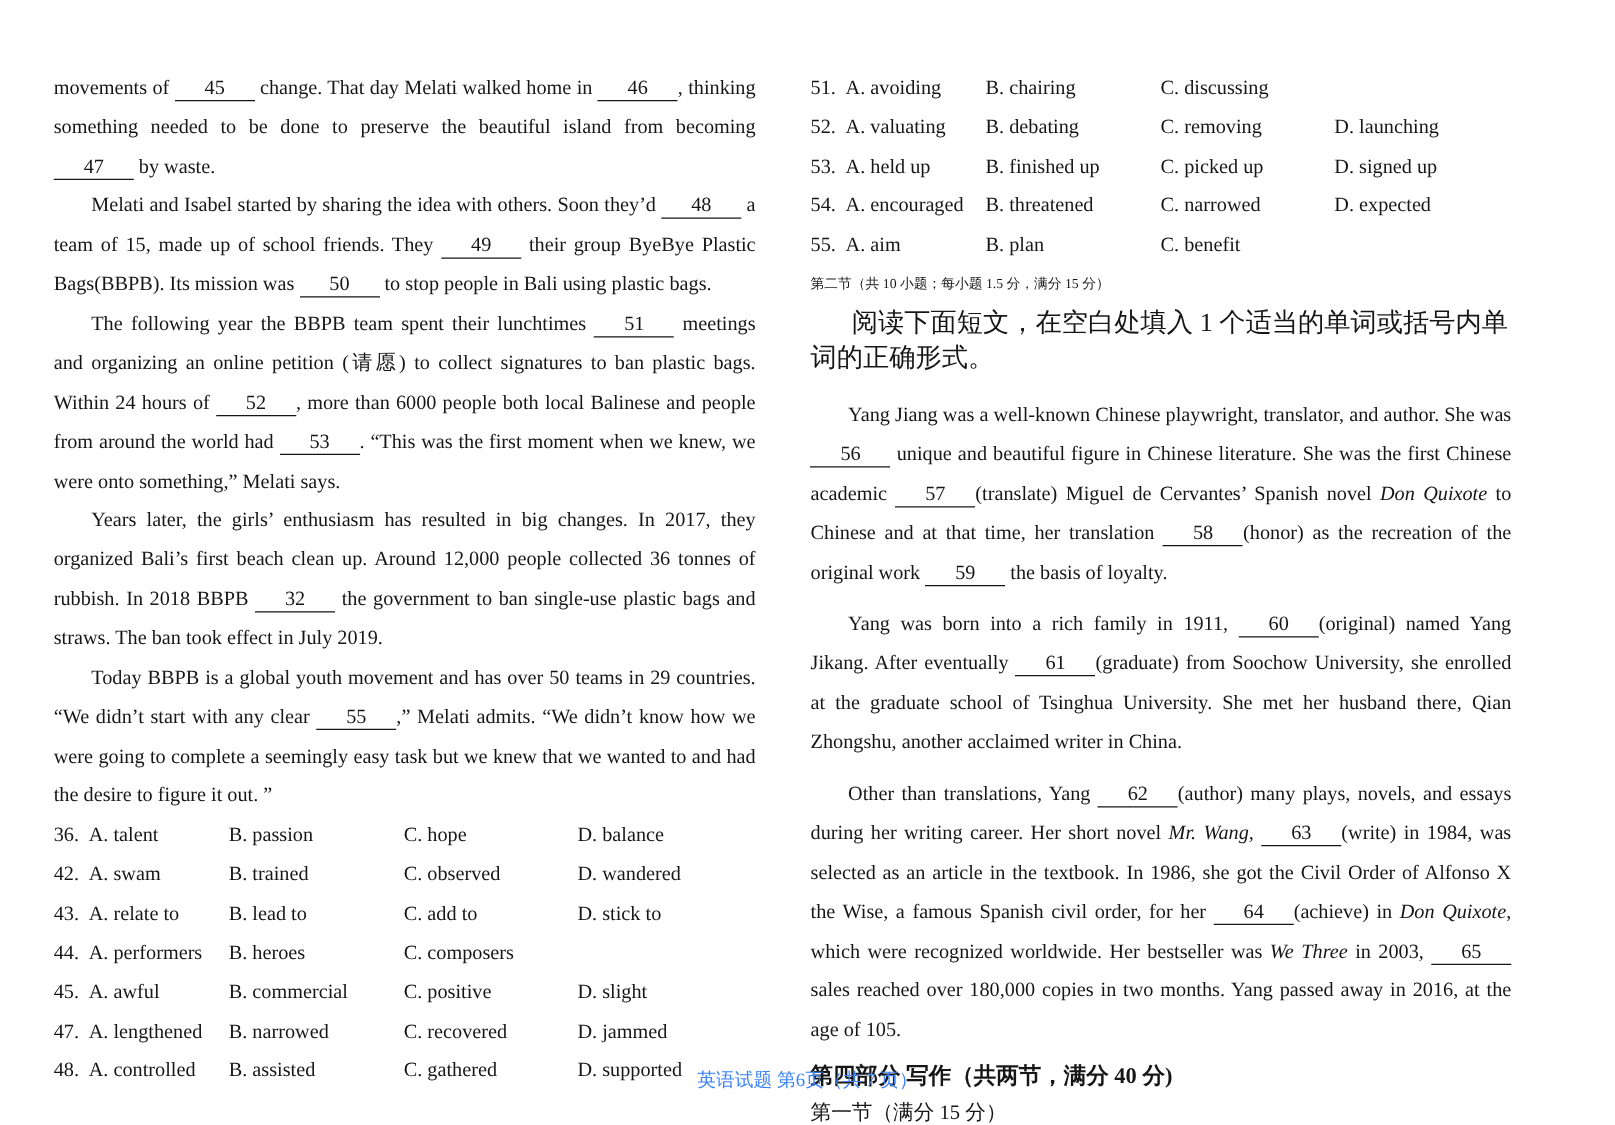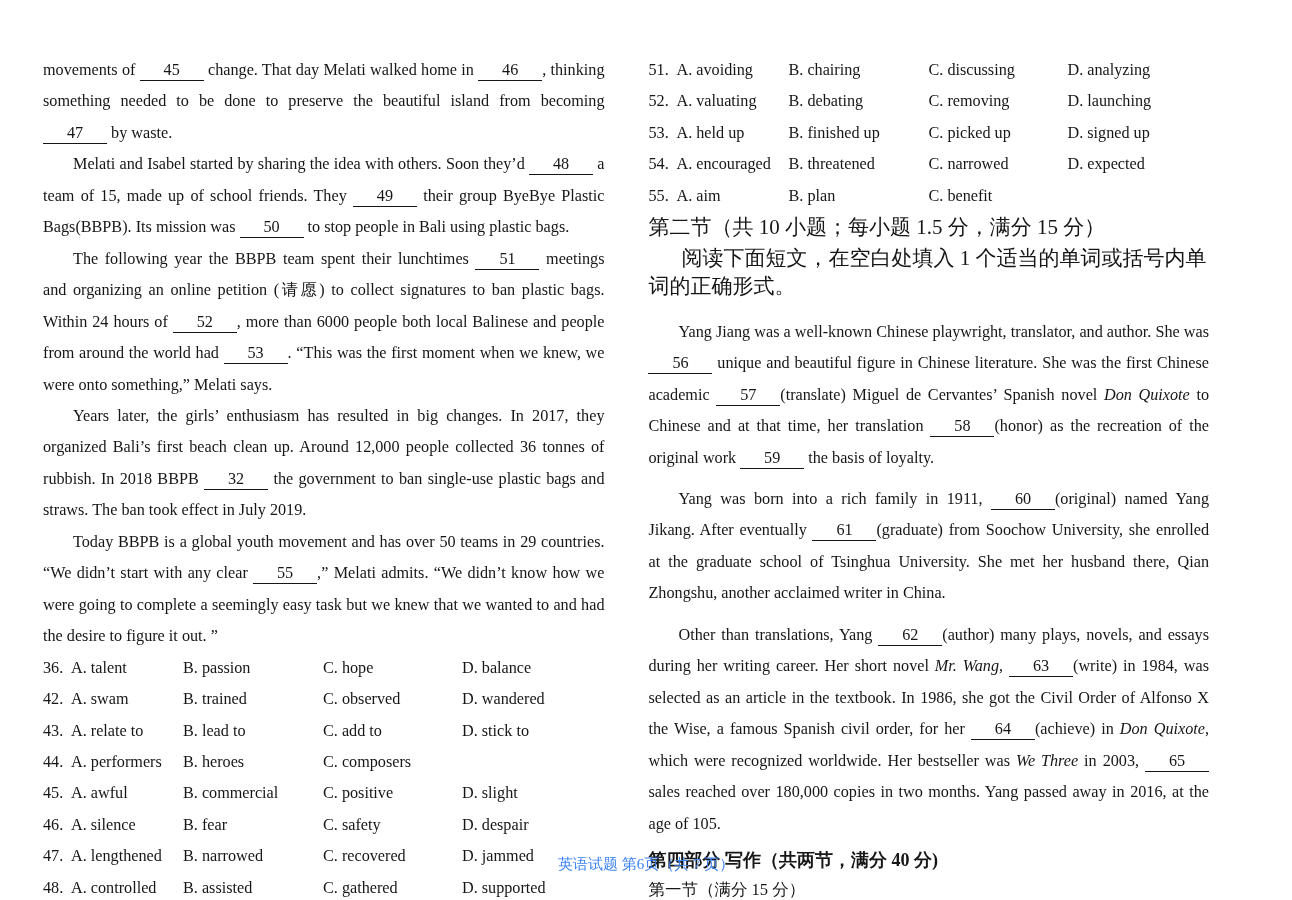--- a/index.html
+++ b/index.html
@@ -49,21 +49,21 @@
   .opt-row {
     display: grid;
     grid-template-columns: 28px 112px 140px 139px auto;
     font-size: 16.2px;
     line-height: 31.45px;
     white-space: nowrap;
   }
   .opt-row span { overflow: visible; }
 
   
-  .cn-heading { font-size: 21px; line-height: 31.45px; }
+  .cn-heading { font-size: 11px; line-height: 31.45px; }
   .cn-instruction { font-size: 21px; line-height: 28px; text-indent: 33px; }
   .cn-heading-bold { font-weight: bold; font-size: 18px; line-height: 31.45px; margin-top: 5px; }
   .cn-sub { font-size: 16.5px; line-height: 28.5px; }
   .cn-para {
     font-size: 16.5px; line-height: 28.6px;
     text-indent: 41px; text-align: justify; margin: 0;
   }
 
   .footer {
     position: absolute;
@@ -120,27 +120,20 @@
         </div>
 
         <div class="opt-row">
           <span>45.</span>
           <span>A. awful</span>
           <span>B. commercial</span>
           <span>C. positive</span>
           <span>D. slight</span>
         </div>
 
-        <div class="opt-row">
-          <span>46.</span>
-          <span>A. silence</span>
-          <span>B. fear</span>
-          <span>C. safety</span>
-          <span>D. despair</span>
-        </div>
 
         <div class="opt-row">
           <span>47.</span>
           <span>A. lengthened</span>
           <span>B. narrowed</span>
           <span>C. recovered</span>
           <span>D. jammed</span>
         </div>
 
         <div class="opt-row">
@@ -155,21 +148,20 @@
   </div>
 
   <div class="col right-col">
     <div class="opt-rows">
 
         <div class="opt-row">
           <span>51.</span>
           <span>A. avoiding</span>
           <span>B. chairing</span>
           <span>C. discussing</span>
-          <span>D. analyzing</span>
         </div>
 
         <div class="opt-row">
           <span>52.</span>
           <span>A. valuating</span>
           <span>B. debating</span>
           <span>C. removing</span>
           <span>D. launching</span>
         </div>
 

